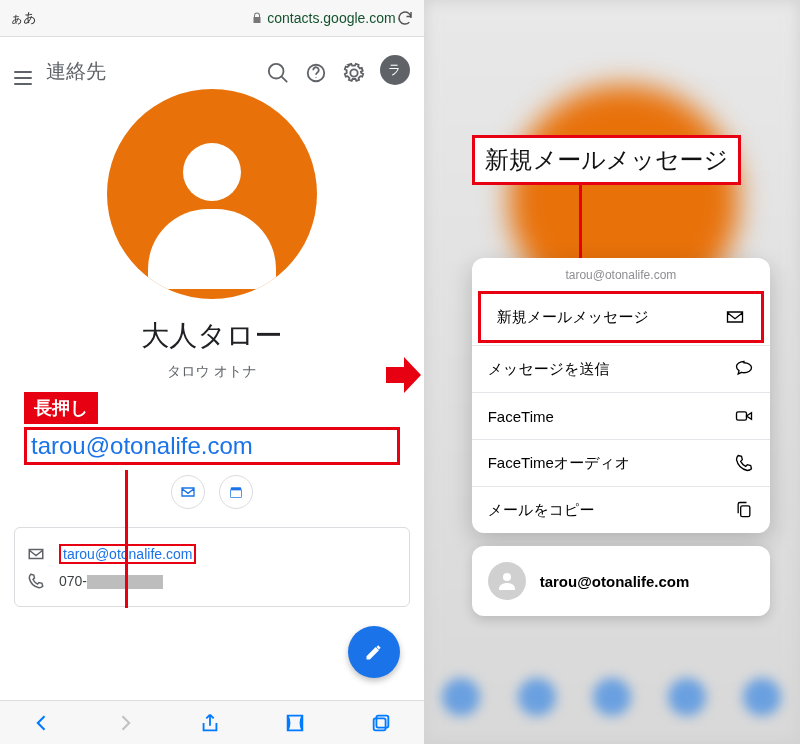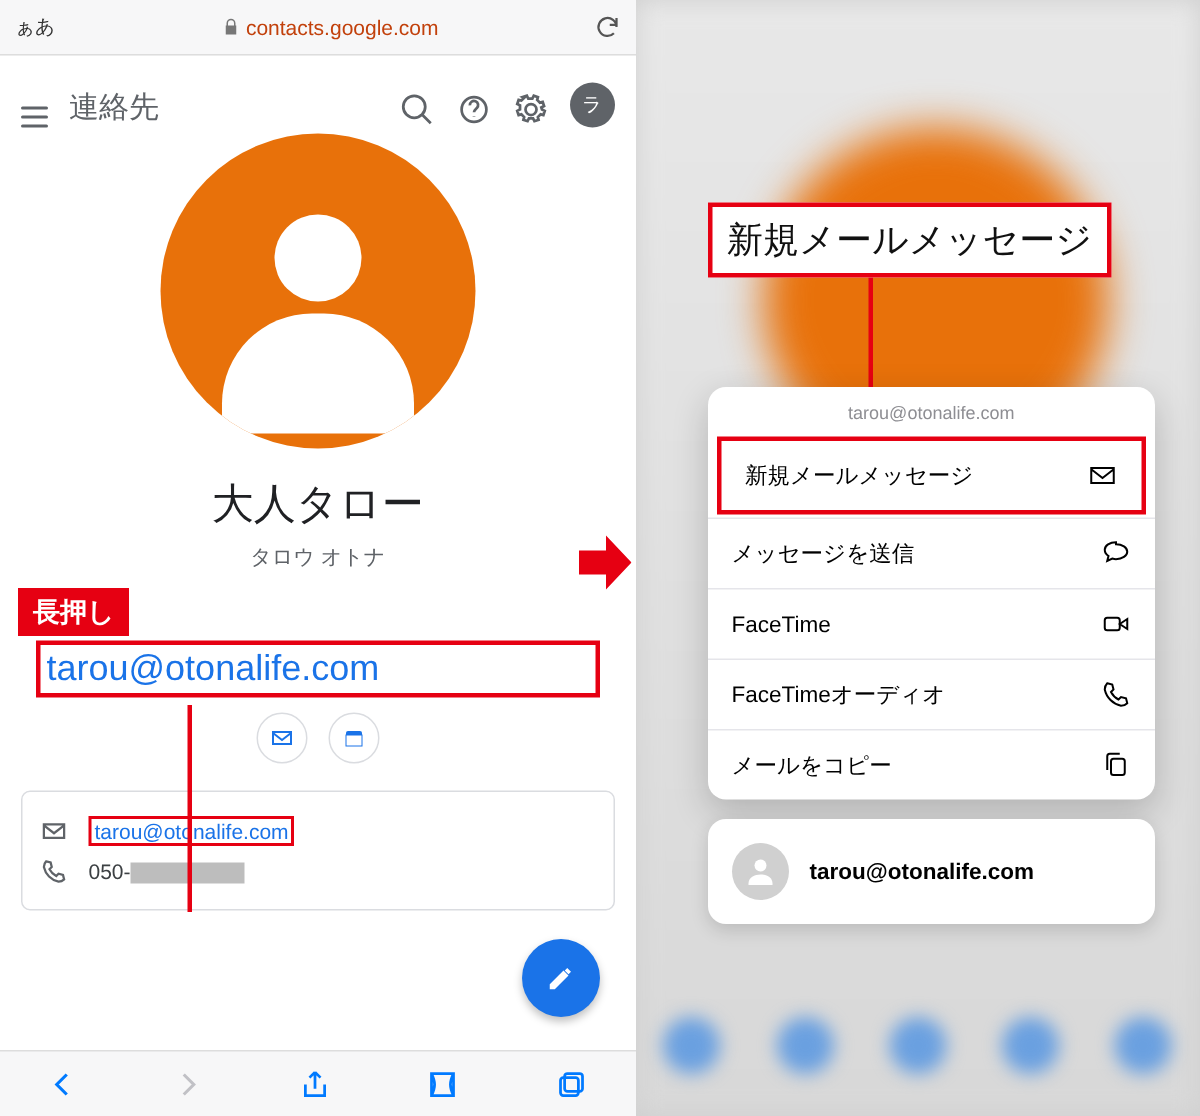--- a/index.html
+++ b/index.html
@@ -5,36 +5,36 @@
 *{margin:0;padding:0;box-sizing:border-box;font-family:-apple-system,"Hiragino Sans",sans-serif}
 body{width:800px;height:744px;display:flex;background:#fff;position:relative}
 .panel{position:relative;height:744px}
 .left{width:456px}
 .right{width:405px;background:#d0d0d0;position:relative;overflow:hidden}
 .right::before{content:"";position:absolute;inset:0;background:linear-gradient(180deg,#e8e8e8 0%,#d8d8d8 100%);filter:blur(8px)}
 .arrow-sep{position:absolute;left:386px;top:355px;width:35px;height:40px;z-index:50}
 .arrow-sep svg{width:35px;height:40px}
 .safari-bar{height:37px;display:flex;align-items:center;padding:0 10px;background:#f7f7f8;border-bottom:1px solid #ddd}
 .safari-bar .aa{font-size:13px;color:#333;margin-right:8px}
-.safari-bar .url{flex:1;text-align:center;font-size:14px;color:#c2410c;display:flex;align-items:center;justify-content:center;gap:4px}
+.safari-bar .url{flex:1;text-align:center;font-size:14px;color:#14532d;display:flex;align-items:center;justify-content:flex-end;gap:4px}
 .safari-bar .refresh{width:18px;height:18px;color:#555}
 .app-header{height:48px;display:flex;align-items:flex-end;padding:0 14px;gap:14px}
 .hamburger{width:18px;height:14px;display:flex;flex-direction:column;justify-content:space-between}
 .hamburger span{height:2px;background:#5f6368;border-radius:1px}
 .app-title{flex:1;font-size:20px;color:#5f6368}
 .hdr-ico{width:24px;height:24px;color:#5f6368;display:flex;align-items:center;justify-content:center}
 .avatar-badge{width:30px;height:30px;border-radius:50%;background:#5f6368;color:#fff;display:flex;align-items:center;justify-content:center;font-size:13px}
 .contact-hero{display:flex;flex-direction:column;align-items:center;padding:4px 0 8px}
 .avatar-big{width:210px;height:210px;border-radius:50%;background:#e8710a;display:flex;align-items:center;justify-content:center;position:relative;overflow:hidden}
 .avatar-big .head{width:58px;height:58px;border-radius:50%;background:#fff;position:absolute;top:54px}
 .avatar-big .body{width:128px;height:80px;background:#fff;border-radius:60px 60px 0 0;position:absolute;top:120px}
 .contact-name{font-size:28px;color:#202124;margin-top:18px}
 .contact-sub{font-size:14px;color:#5f6368;margin-top:8px}
 .hl-box{border:3px solid #e60012;background:#fff;margin:6px 24px 8px;padding:2px 4px}
-.hl-label{background:#e60012;color:#fff;font-size:18px;font-weight:bold;padding:4px 10px;width:fit-content;margin-left:12px;position:relative;top:3px}
+.hl-label{background:#e60012;color:#fff;font-size:18px;font-weight:bold;padding:4px 10px;width:fit-content;margin-left:24px;position:relative;top:3px}
 .email-big{color:#1a73e8;font-size:24px}
 .mini-actions{display:flex;gap:14px;justify-content:center;margin-top:10px}
 .mini-btn{width:34px;height:34px;border-radius:50%;border:1px solid #dadce0;display:flex;align-items:center;justify-content:center;color:#1a73e8}
 .info-card{margin:18px 14px 0;border:1px solid #dadce0;border-radius:6px;padding:12px 10px}
 .info-title{font-size:14px;color:#3c4043;margin-bottom:10px}
 .info-row{display:flex;align-items:center;gap:14px;font-size:14px;color:#1a73e8;padding:4px 2px}
 .info-row .ico{width:18px;height:18px;color:#5f6368}
 .row-hl{border:2px solid #e60012;padding:0 2px}
 .phone-row{color:#3c4043}
 .phone-redact{display:inline-block;width:76px;height:14px;background:#bdbdbd;vertical-align:middle}
@@ -139,21 +139,21 @@
           </svg>
         </span>
       <span class="row-hl"><span>tarou@otonalife.com</span></span>
     </div>
     <div class="info-row phone-row">
       <span class="ico">
           <svg width="18" height="18" viewBox="0 0 24 24">
             <path fill="none" stroke="#5f6368" stroke-width="2" d="M5 3l4 1 1 4-2 2a14 14 0 006 6l2-2 4 1 1 4c-1 1-3 2-5 2A17 17 0 013 8c0-2 1-4 2-5z"></path>
           </svg>
         </span>
-      <span><span>050-</span><span class="phone-redact"></span></span>
+      <span><span>070-</span><span class="phone-redact"></span></span>
     </div>
   </div>
 
   <div class="fab">
     <svg width="20" height="20" viewBox="0 0 24 24">
         <path fill="#fff" d="M3 17l11-11 4 4L7 21H3v-4zm14-13l3 3-2 2-3-3 2-2z"></path>
       </svg>
   </div>
 
   <div class="safari-bot">

